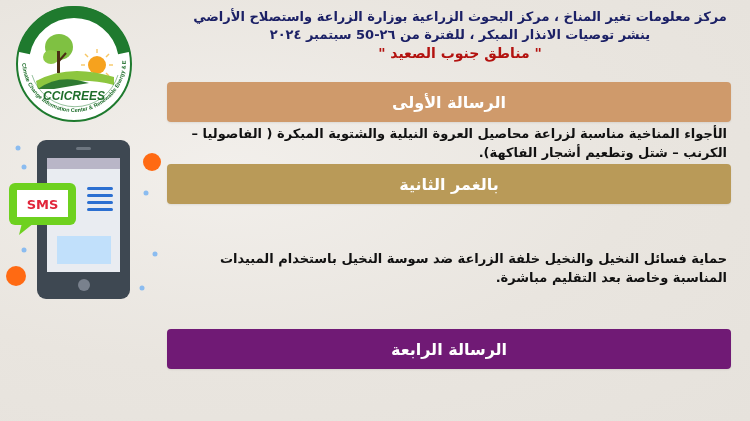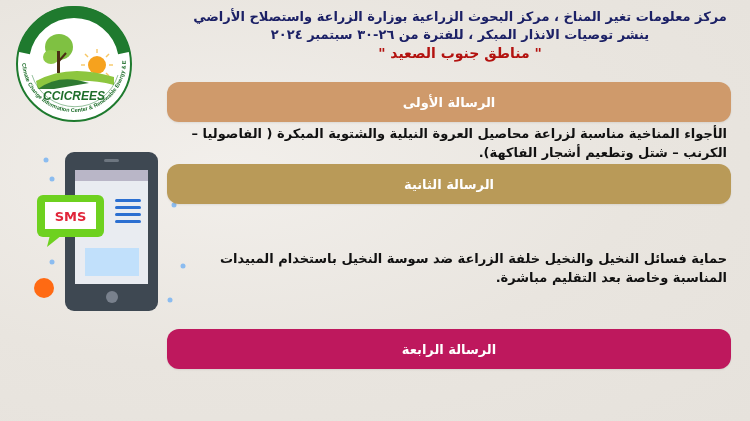--- a/index.html
+++ b/index.html
@@ -11,26 +11,26 @@
     .logo { position: absolute; left: 14px; top: 5px; width: 122px; height: 120px; }
     .header {
       position: absolute; left: 180px; top: 8px; width: 560px;
       text-align: center; direction: rtl;
     }
     .header .line {
       font-weight: bold; color: #1c2166; font-size: 13px; line-height: 18px;
       white-space: nowrap;
     }
     .header .line.region { color: #b3120f; font-size: 14px; }
-    .phone-art { position: absolute; left: 0; top: 140px; width: 180px; height: 200px; margin-left: 28px; }
+    .phone-art { position: absolute; left: 0; top: 128px; width: 180px; height: 200px; }
 
     .message { position: absolute; left: 167px; width: 564px; }
     .banner {
-      height: 40px; border-radius: 12px; display: flex; align-items: center; justify-content: center;
-      color: #ffffff; font-weight: bold; font-size: 13px; direction: rtl;
+      height: 40px; border-radius: 4px; display: flex; align-items: center; justify-content: center;
+      color: #ffffff; font-weight: bold; font-size: 16px; direction: rtl;
       box-shadow: 0 1px 2px rgba(0,0,0,0.08);
     }
     .body-text {
       direction: rtl; text-align: right; color: #111; font-weight: bold;
       font-size: 13px; line-height: 19px; padding: 2px 4px 0 12px;
       font-family: "DejaVu Sans", sans-serif;
       letter-spacing: -0.1px;
     }
   </style>
 </head>
@@ -70,21 +70,21 @@
       <textPath href="#ringpath" startOffset="2%">Climate Change Information Center &amp; Renewable Energy &amp; Expert System</textPath>
     </text>
     <defs>
         <path id="ringpath" d="M8 55 A52 52 0 0 0 112 55"></path>
       </defs>
   </svg>
 </div>
 
 <div class="header">
   <div class="line">مركز معلومات تغير المناخ ، مركز البحوث الزراعية بوزارة الزراعة واستصلاح الأراضي</div>
-  <div class="line">ينشر توصيات الانذار المبكر ، للفترة من ٢٦-٣٠ سبتمبر ٢٠٢٤</div>
+  <div class="line">ينشر توصيات الانذار المبكر ، للفترة من ٢٦-50 سبتمبر ٢٠٢٤</div>
   <div class="line region">" مناطق جنوب الصعيد "</div>
 </div>
 
 <div class="phone-art">
   <svg width="180" height="200" viewBox="0 0 180 200">
     <circle cx="18" cy="20" r="2.5" fill="#8bbcf0"></circle>
     <circle cx="24" cy="39" r="2.5" fill="#8bbcf0"></circle>
     <circle cx="146" cy="65" r="2.5" fill="#8bbcf0"></circle>
     <circle cx="24" cy="122" r="2.5" fill="#8bbcf0"></circle>
     <circle cx="155" cy="126" r="2.5" fill="#8bbcf0"></circle>
@@ -113,22 +113,22 @@
     </g>
   </svg>
 </div>
 
 <div class="message" style="top:82px;">
   <div class="banner" style="background:#cf9a6b;">الرسالة الأولى</div>
   <div class="body-text">الأجواء المناخية مناسبة لزراعة محاصيل العروة النيلية والشتوية المبكرة ( الفاصوليا –الكرنب – شتل وتطعيم أشجار الفاكهة).</div>
 </div>
 
 <div class="message" style="top:164px;">
-  <div class="banner" style="background:#b99a58;">الرسالة الثانية</div>
+  <div class="banner" style="background:#b99a58;">بالغمر الثانية</div>
 </div>
 
 <div class="message" style="top:247px;">
   <div class="body-text">حماية فسائل النخيل والنخيل خلفة الزراعة ضد سوسة النخيل باستخدام المبيدات المناسبة وخاصة بعد التقليم مباشرة.</div>
 </div>
 
 <div class="message" style="top:329px;">
-  <div class="banner" style="background:#be185d;">الرسالة الرابعة</div>
+  <div class="banner" style="background:#701a75;">الرسالة الرابعة</div>
 </div>
 
 </body></html>

